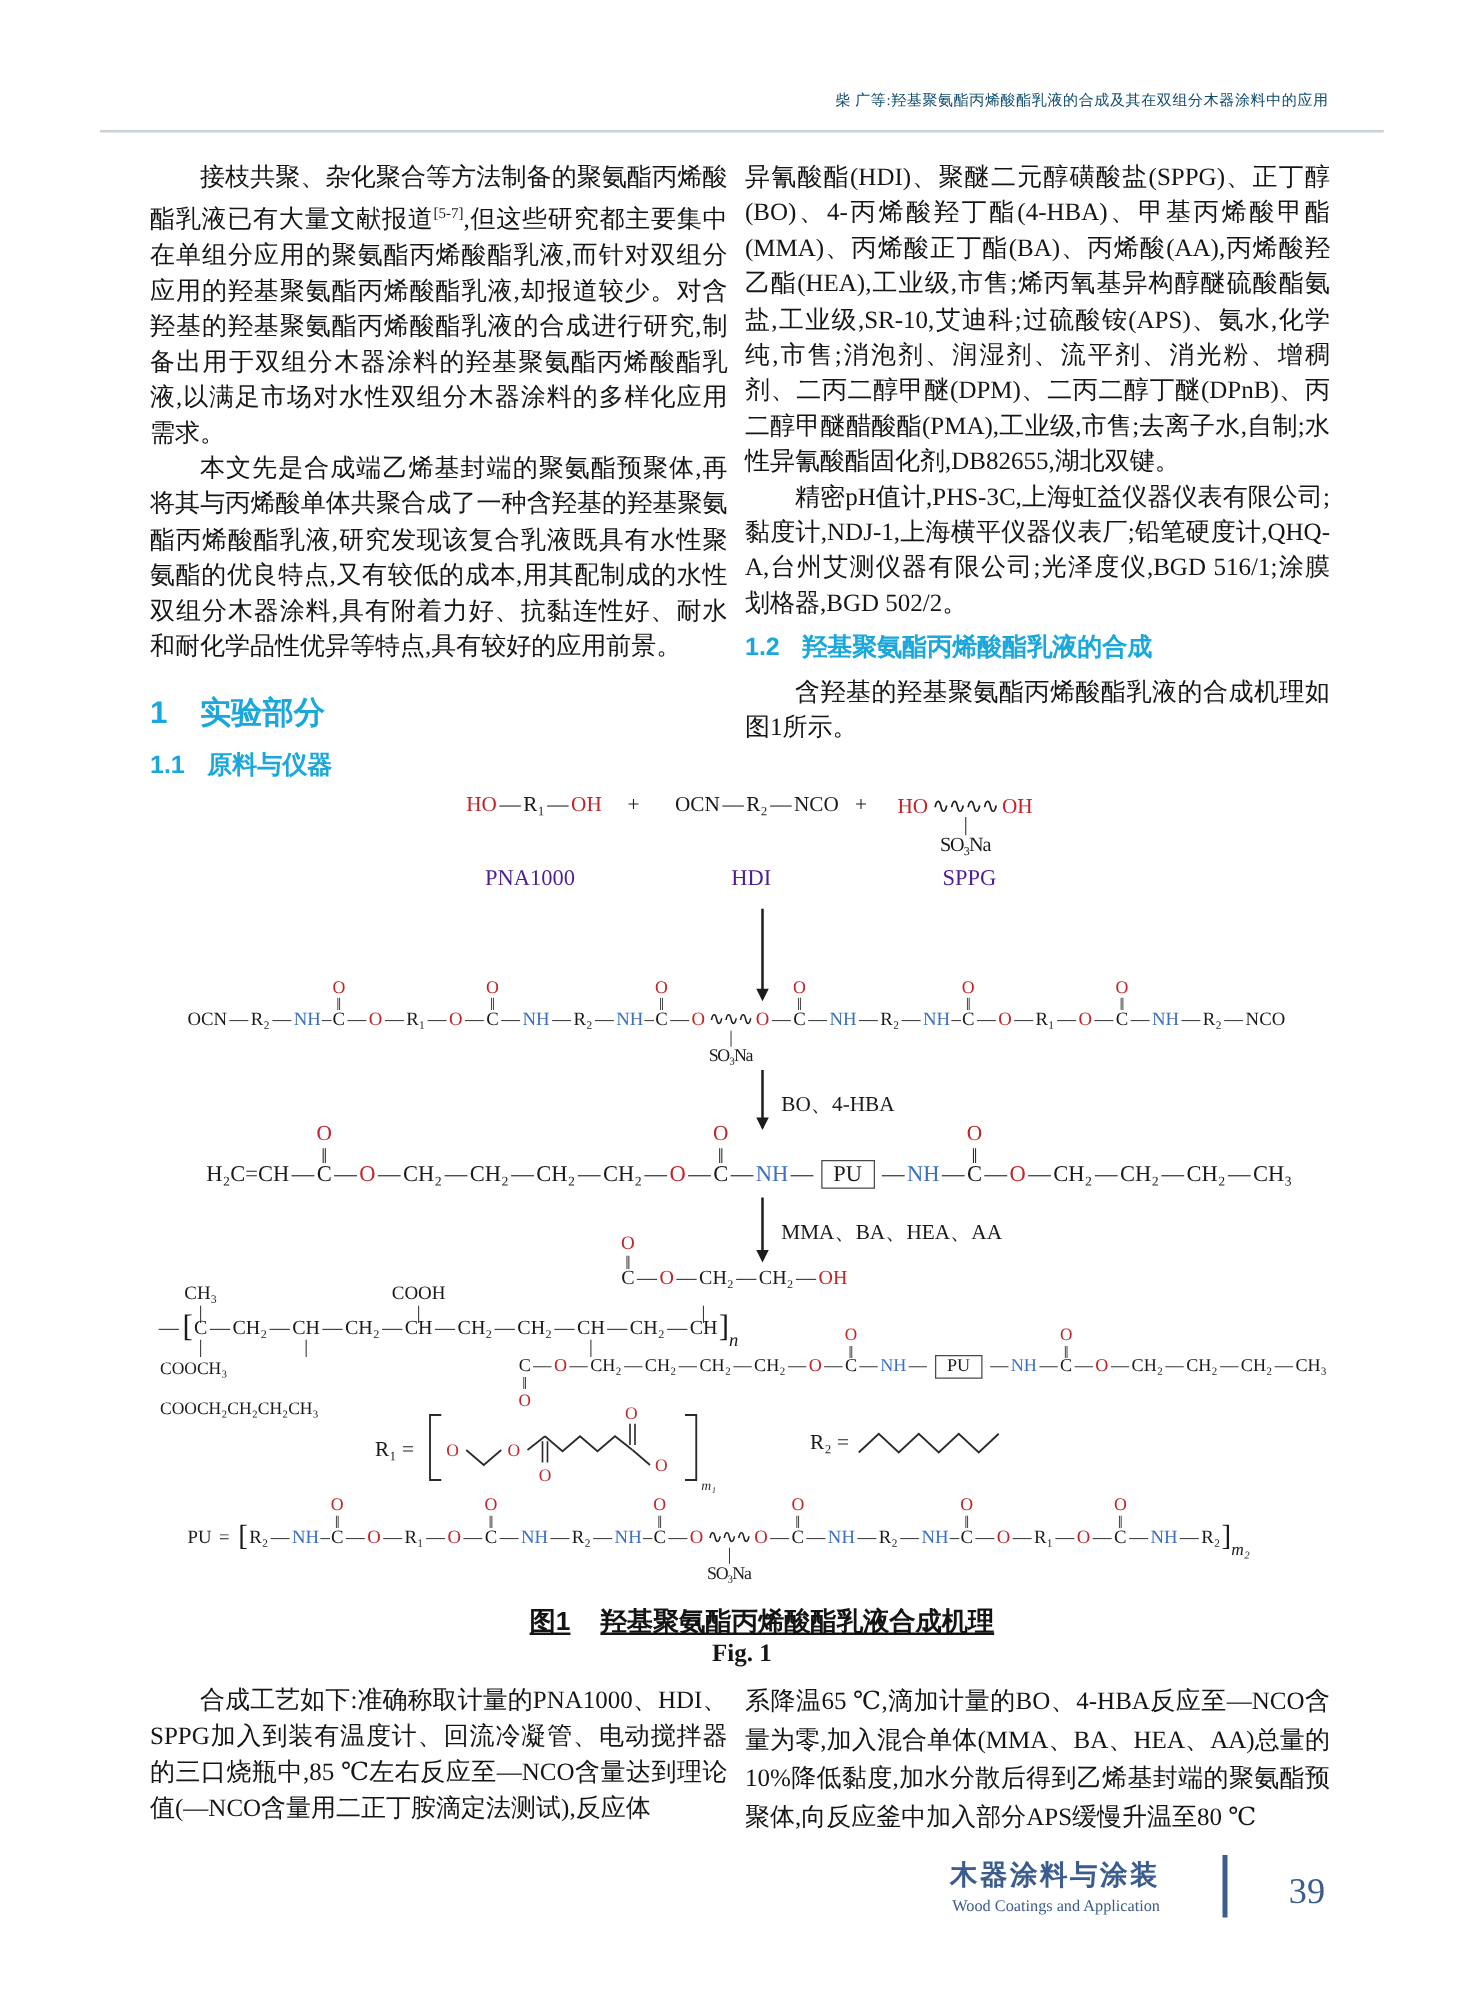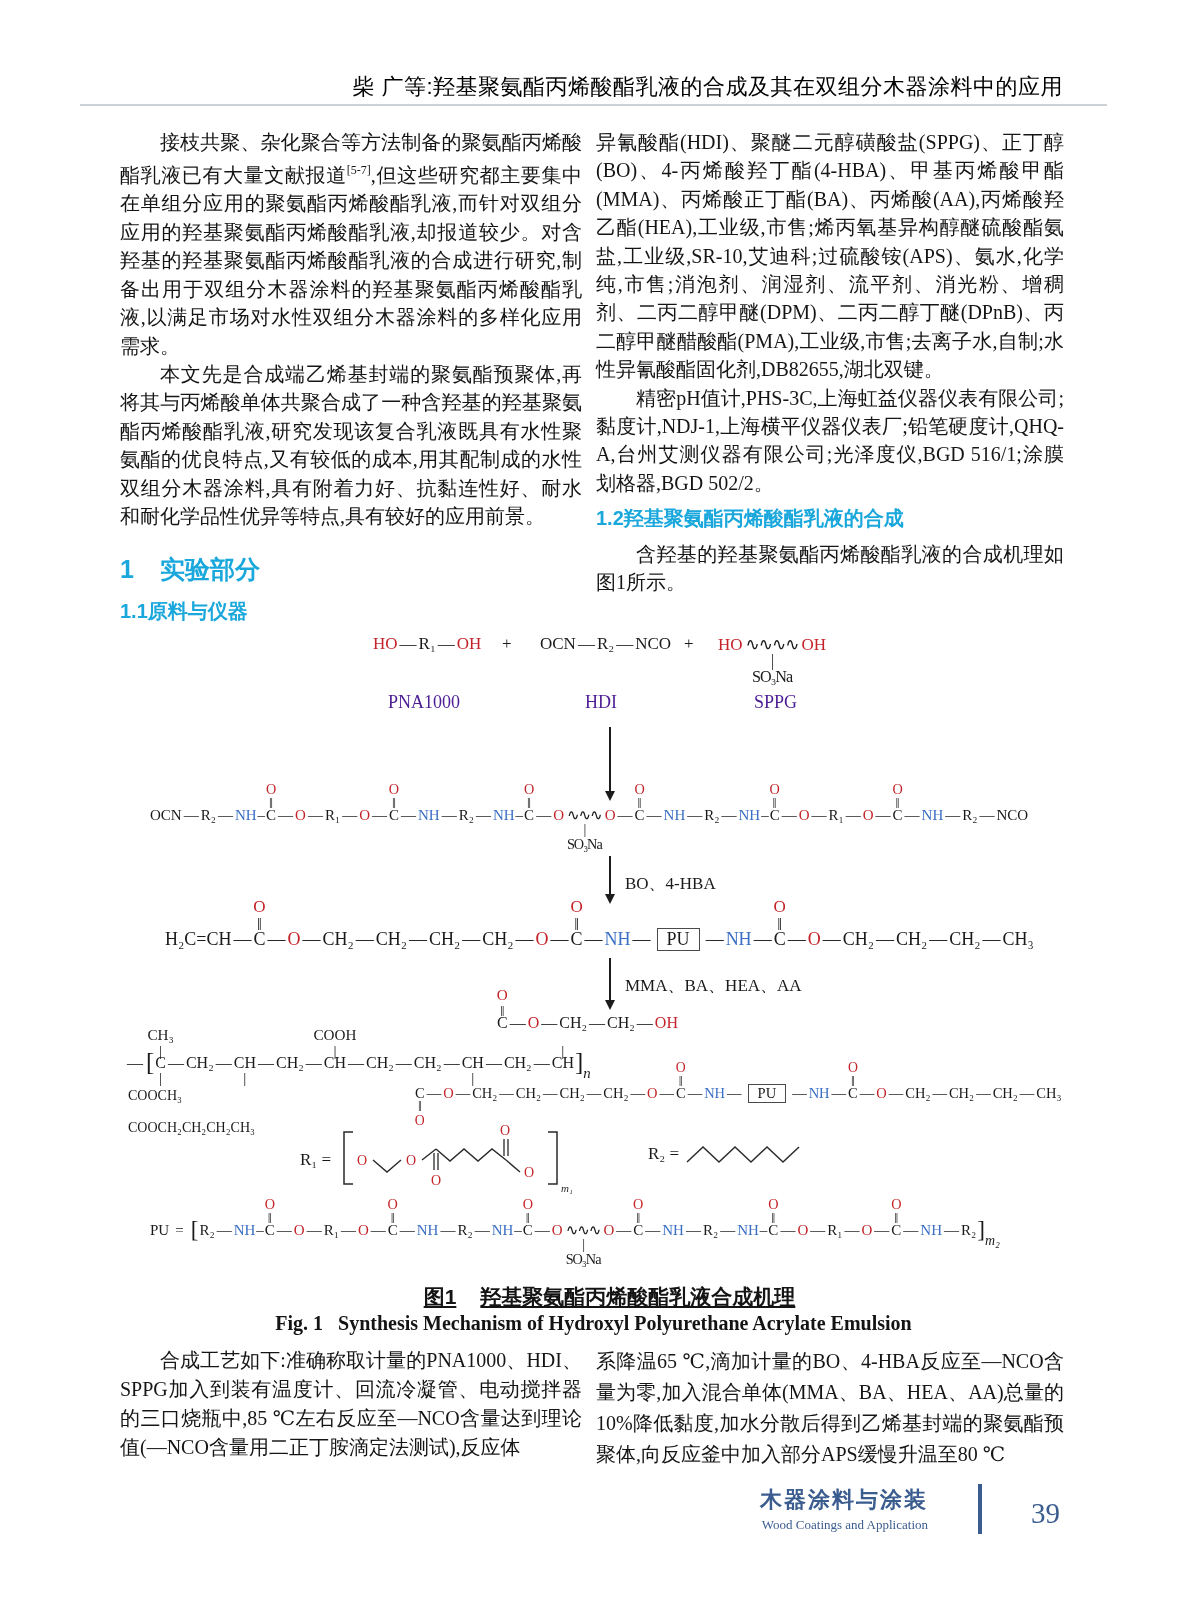--- a/index.html
+++ b/index.html
@@ -1,29 +1,29 @@
 <!DOCTYPE html>
 <html><head>
 <meta charset="utf-8">
 <style>
   html,body{margin:0;padding:0;background:#ffffff;}
   .page{position:relative;width:1187px;height:1600px;margin:0 auto;background:#ffffff;overflow:hidden;
         font-family:"Liberation Serif","DejaVu Serif",serif;color:#111;}
   
-  .running-head{position:absolute;top:72px;right:124px;font-family:Liberation Sans, sans-serif;
-        font-size:22px;color:#000000;letter-spacing:.5px;}
+  .running-head{position:absolute;top:72px;right:124px;font-family:Liberation Serif, serif;
+        font-size:12px;color:#0c4a6e;letter-spacing:.5px;}
   .head-rule{position:absolute;left:80px;right:80px;top:104px;height:2px;background:#ccd2d6;}
   
   .col{position:absolute;font-size:20px;line-height:28.4px;text-align:justify;color:#151515;}
   .col p{margin:0;text-indent:2em;}
   .col p.noind{text-indent:0;}
   sup{font-size:12px;}
   .sec1{display:flex;gap:26px;margin:25px 0 13px;text-indent:0;align-items:baseline;
         font-family:"Liberation Sans","DejaVu Sans",sans-serif;font-weight:bold;font-size:25px;color:#19a7dc;}
-  .sec2{display:flex;margin:7px 0 7px;text-indent:0;align-items:baseline;
+  .sec2{display:flex;gap:18px;margin:7px 0 7px;text-indent:0;align-items:baseline;
         font-family:"Liberation Sans","DejaVu Sans",sans-serif;font-weight:bold;font-size:20px;color:#19a7dc;}
   
   .fline{position:absolute;display:flex;align-items:baseline;white-space:nowrap;
          font-family:"Liberation Serif","DejaVu Serif",serif;color:#1a1a1a;}
   .tok{position:relative;display:inline-block;}
   .ck{color:#1a1a1a}.cr{color:#c42429}.cb{color:#3a6fc4}
   .up,.dn{position:absolute;left:50%;transform:translateX(-50%);display:flex;flex-direction:column;
           align-items:center;line-height:1.02;font-size:.95em;white-space:nowrap;}
   .up{bottom:calc(100% - 4px);}
   .dn{top:calc(100% - 2px);}
@@ -453,21 +453,20 @@
         <span class="tok ck big">]<span class="sub">m₂</span></span>
       </div>
     </div>
 
   <div class="cap-zh">
     <span>图1</span>
     <span>羟基聚氨酯丙烯酸酯乳液合成机理</span>
   </div>
   <div class="cap-en">
     <span>Fig. 1</span>
-    <span>Synthesis Mechanism of Hydroxyl Polyurethane Acrylate Emulsion</span>
   </div>
 
   <div class="col" style="left:120px;top:1346px;width:462px;line-height:29px;">
     <p>合成工艺如下:准确称取计量的PNA1000、HDI、SPPG加入到装有温度计、回流冷凝管、电动搅拌器的三口烧瓶中,85 ℃左右反应至—NCO含量达到理论值(—NCO含量用二正丁胺滴定法测试),反应体</p>
   </div>
   <div class="col" style="left:596px;top:1346px;width:468px;line-height:31px;">
     <p class="noind">系降温65 ℃,滴加计量的BO、4-HBA反应至—NCO含量为零,加入混合单体(MMA、BA、HEA、AA)总量的10%降低黏度,加水分散后得到乙烯基封端的聚氨酯预聚体,向反应釜中加入部分APS缓慢升温至80 ℃</p>
   </div>
 
   <div class="footer">

